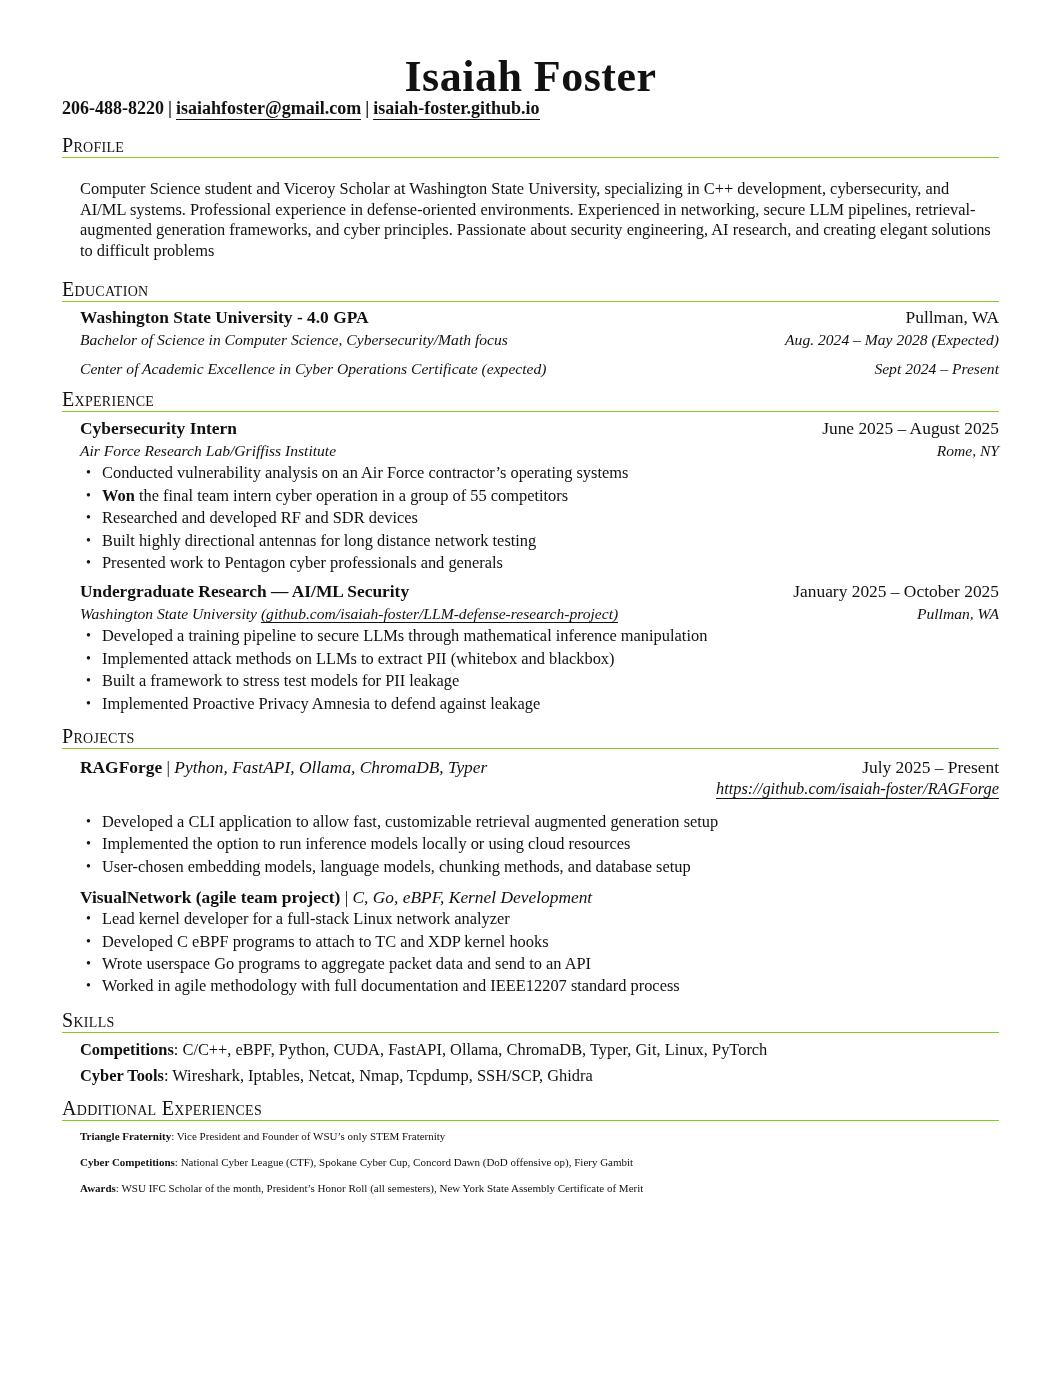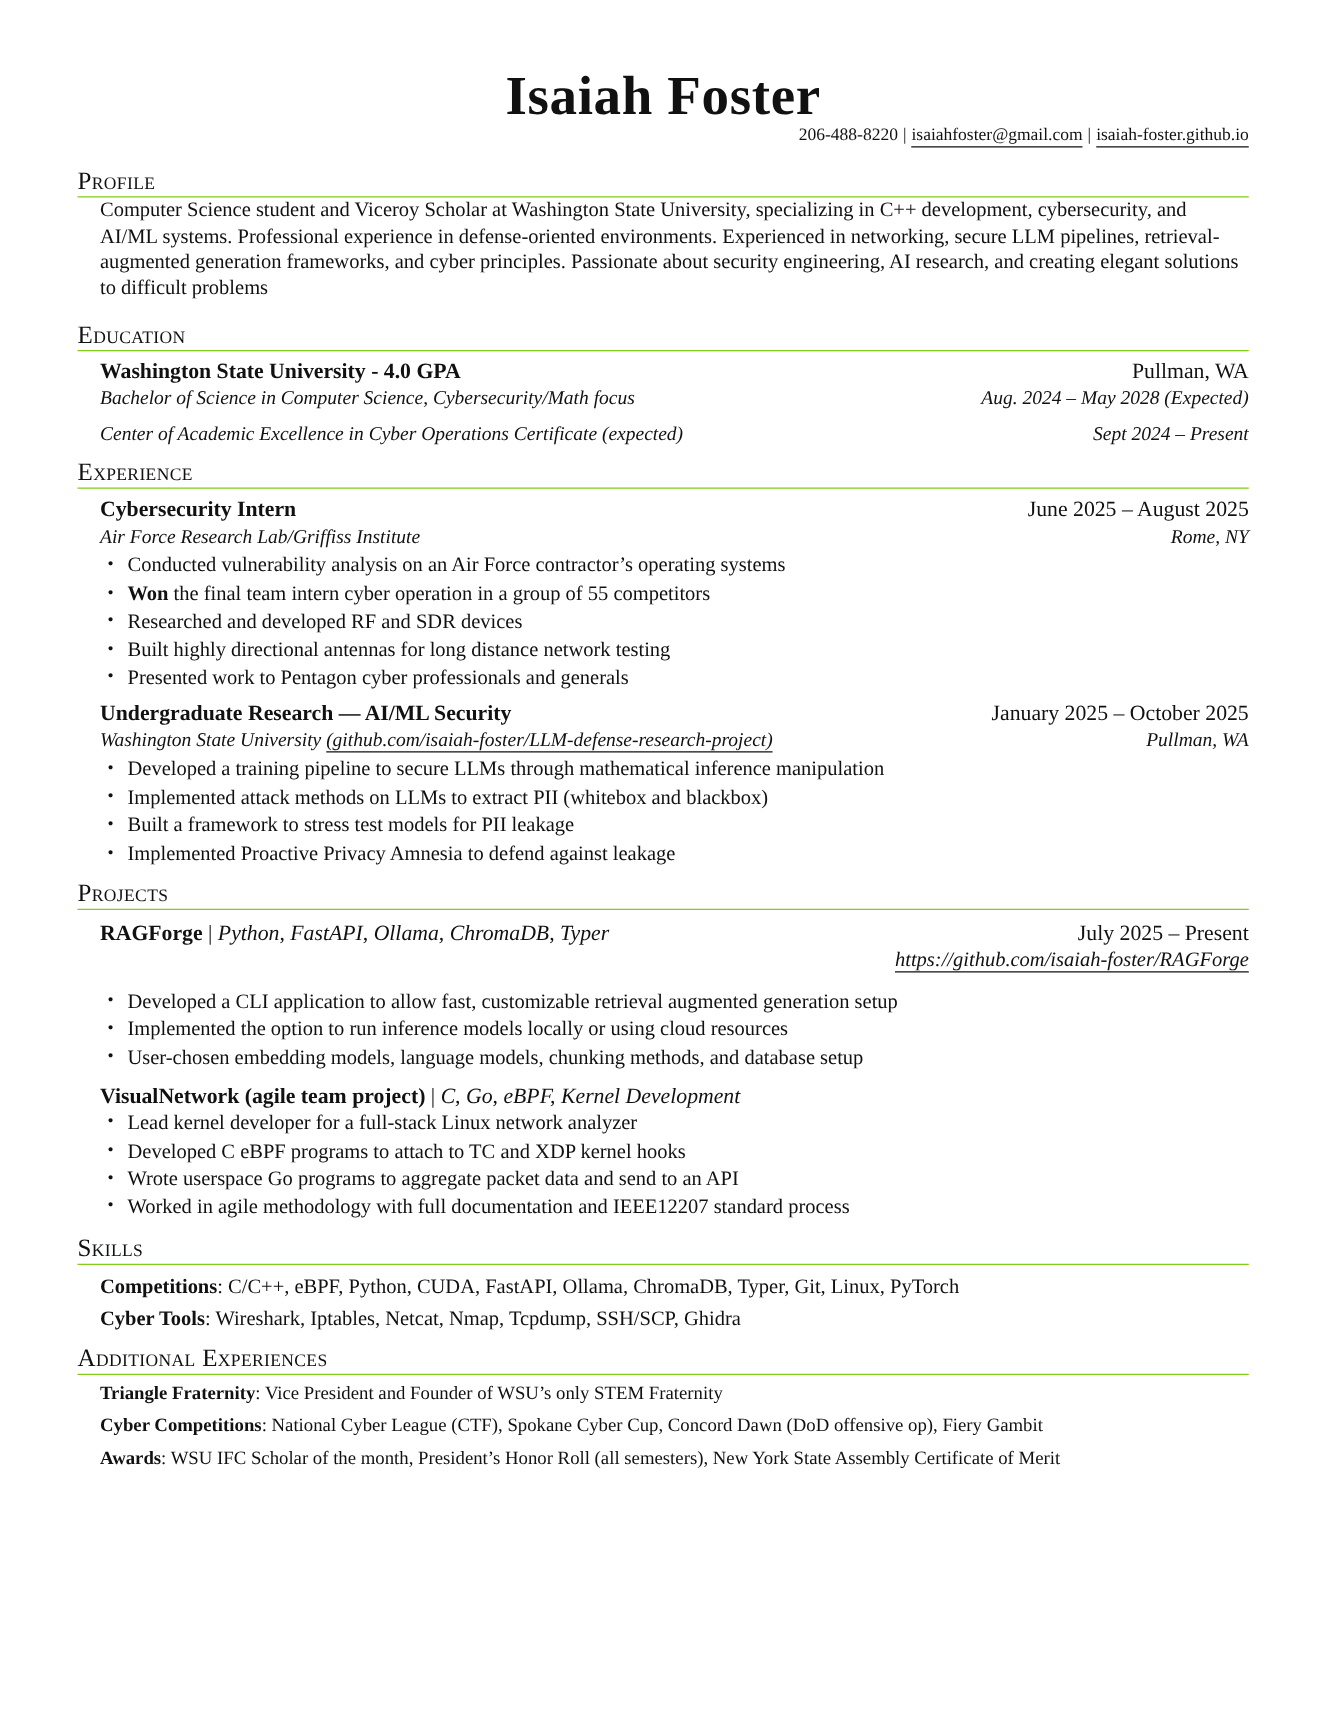--- a/index.html
+++ b/index.html
@@ -19,56 +19,57 @@
     line-height: 21px;
   }
   .name {
     text-align: center;
     font-weight: bold;
     font-size: 44px;
     line-height: 50px;
     letter-spacing: 0.5px;
   }
   .contact {
-    text-align: right;
-    font-size: 14px;
+    text-align: left;
+    font-size: 18px;
     line-height: 19px;
     margin-top: -3px;
+    font-weight: bold;
   }
   .contact a { color: #111; text-decoration: none; border-bottom: 1px solid #111; padding-bottom: 1px; }
   .sep { padding: 0 4px; }
 
   .section-title {
     font-variant: small-caps;
     font-size: 20px;
     line-height: 22px;
     border-bottom: 1px solid #84cc16;
     padding-bottom: 1px;
     letter-spacing: 0.3px;
   }
   .sec { margin-top: 11px; }
   .indent { padding-left: 18px; text-align: right; }
 
-  .profile-text { margin-top: 0; padding-left: 18px; padding-right: 2px; line-height: 20.6px; font-size: 16.4px; }
+  .profile-text { margin-top: 21px; padding-left: 18px; padding-right: 2px; line-height: 20.6px; font-size: 16.4px; }
 
   .row { display: flex; justify-content: space-between; align-items: baseline; }
   .bold { font-weight: bold; }
   .ital { font-style: italic; }
   .head-row { font-size: 17.4px; line-height: 24px; }
   .sub-row { font-size: 15.6px; line-height: 22px; }
 
   ul.bullets { list-style: none; padding-left: 40px; margin-top: 0; }
   ul.bullets li { position: relative; font-size: 16.4px; line-height: 22.4px; }
   ul.bullets li::before {
     content: "•"; position: absolute; left: -16px; top: 0; font-size: 14px;
   }
   .ul-link { border-bottom: 1px solid #111; }
   .proj-link { display: inline-block; border-bottom: 1px solid #111; line-height: 19px; font-style: italic; font-size: 16.4px; }
   .skill-line { padding-left: 18px; font-size: 16.4px; line-height: 26px; }
-  .add-line { padding-left: 18px; font-size: 15px; line-height: 21px; margin-top: 5px; }
+  .add-line { padding-left: 18px; font-size: 11px; line-height: 21px; margin-top: 5px; }
 </style>
 </head>
 <body>
 
 <div class="page">
 
   <div class="name">Isaiah Foster</div>
   <div class="contact">
     <span>206-488-8220</span><span class="sep">|</span><a>isaiahfoster@gmail.com</a><span class="sep">|</span><a>isaiah-foster.github.io</a>
   </div>

